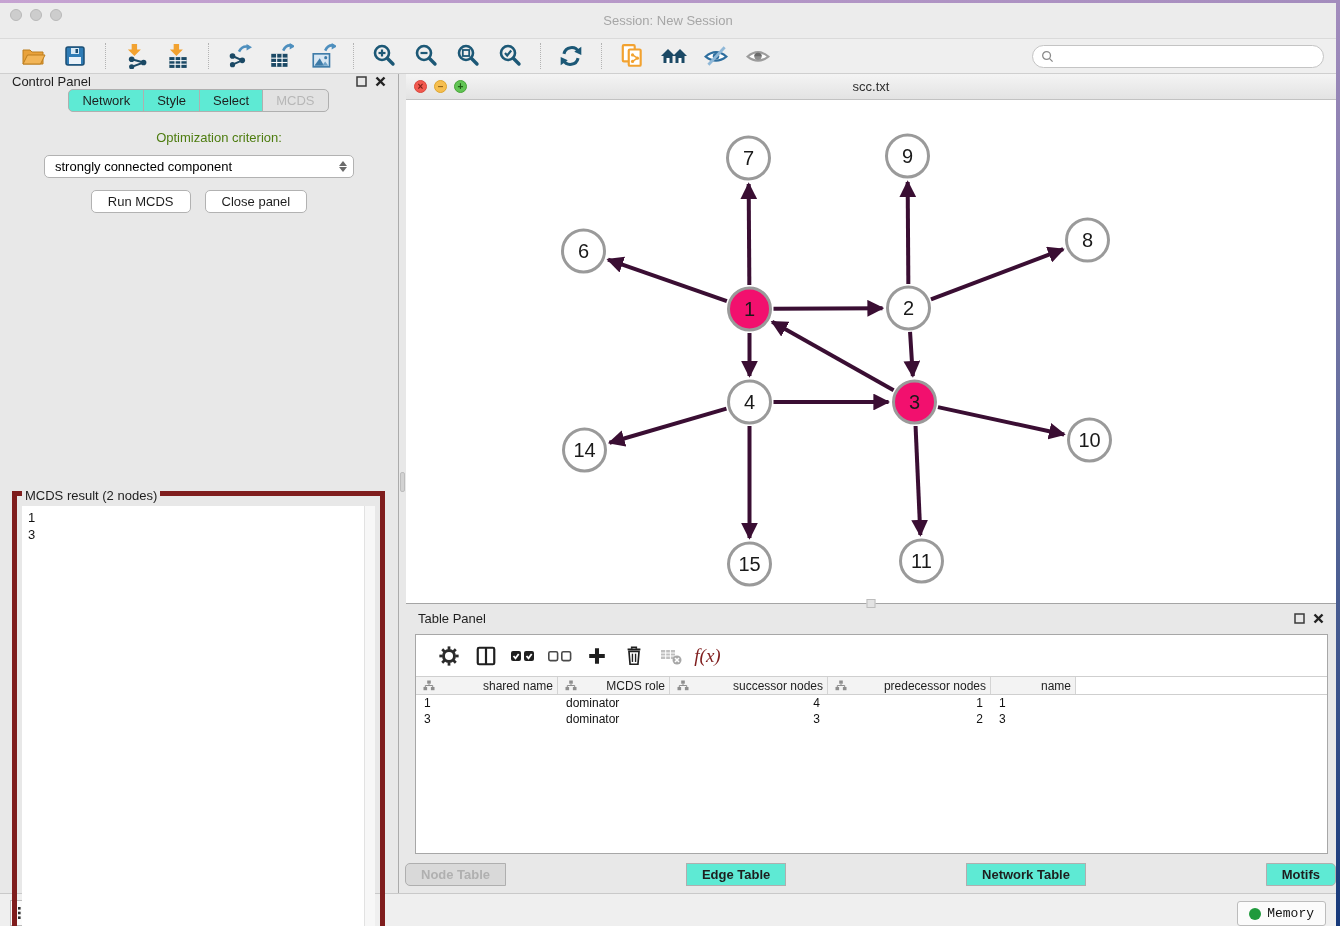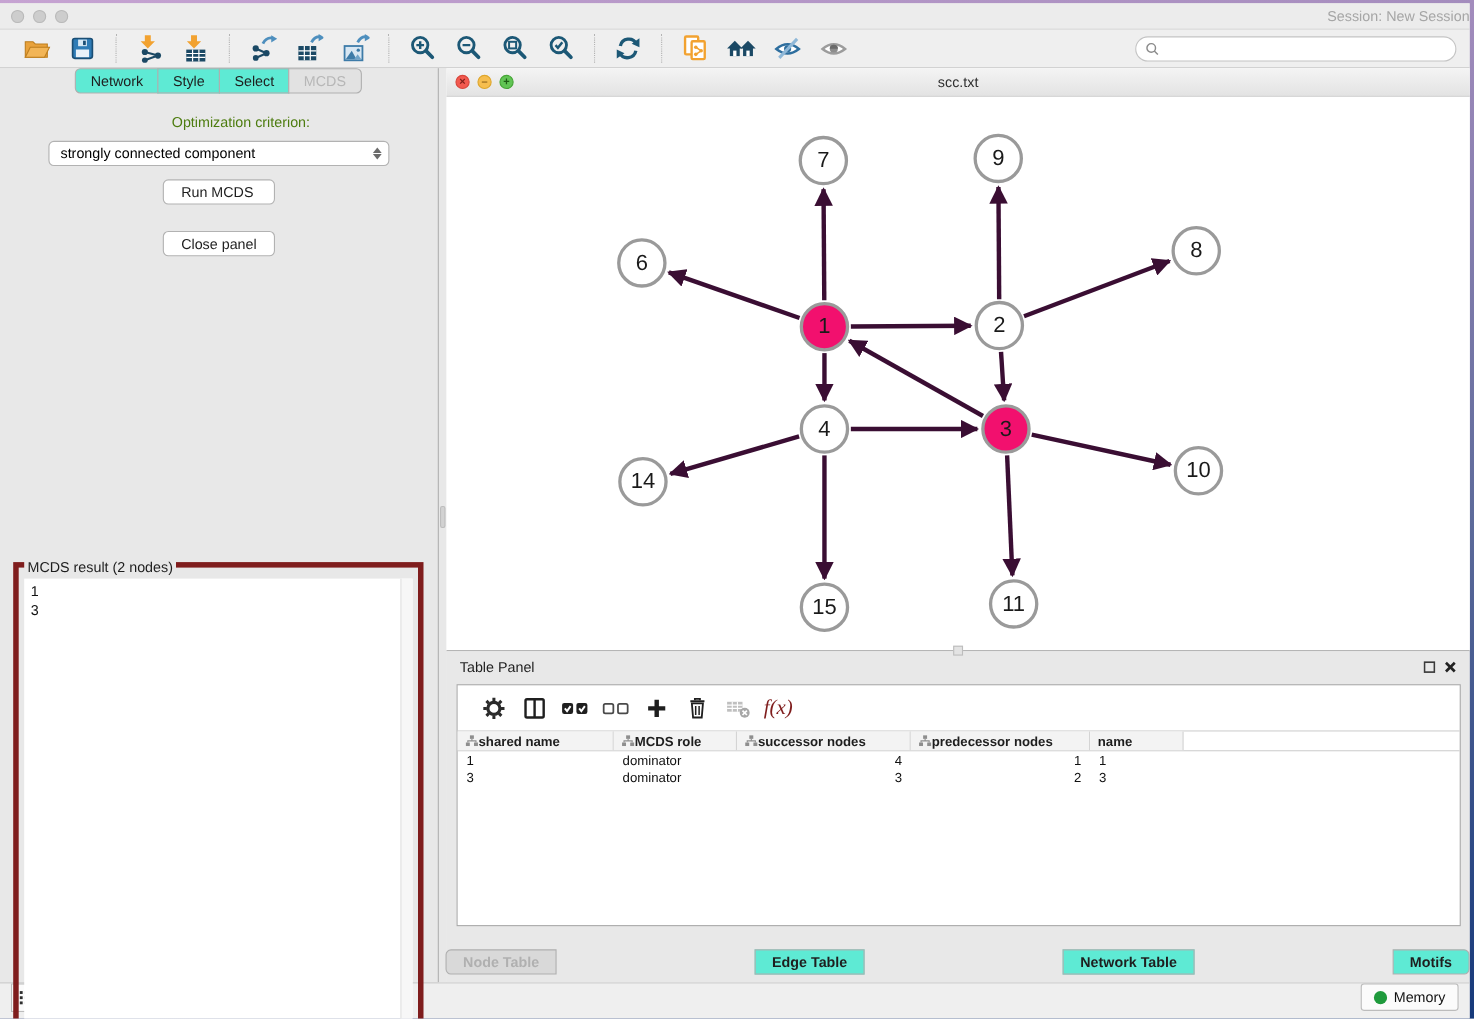--- a/index.html
+++ b/index.html
@@ -6,22 +6,22 @@
   html,body { margin:0; padding:0; }
   body {
     width:1340px; height:926px; position:relative; overflow:hidden;
     font-family:"Liberation Sans", sans-serif;
     background:linear-gradient(165deg,#c6a3d2 0%, #a98fc0 25%, #5c6a9a 65%, #16397a 100%);
   }
   .app-window { position:absolute; top:3px; left:0; right:4px; bottom:0;
     background:#ECECEC; display:flex; flex-direction:column; }
 
   
-  .titlebar { height:24px; background:#ECECEC; border-bottom:1px solid #DADADA;
-    position:relative; display:flex; align-items:center; justify-content:flex-end; flex:none; }
+  .titlebar { height:36px; background:#ECECEC; border-bottom:1px solid #DADADA;
+    position:relative; display:flex; align-items:center; justify-content:center; flex:none; }
   .traffic-gray { position:absolute; left:10px; top:6px; display:flex; gap:8px; }
   .tl-gray { width:12px; height:12px; border-radius:50%; background:#CDCDCD; border:1px solid #B9B9B9; }
   .win-title { font-size:13px; color:#A6A6A6; }
 
   
   .toolbar { height:35px; background:#EFEFEF; border-bottom:1px solid #CFCFCF;
     display:flex; align-items:center; padding:0 12px; flex:none; }
   .tb-icon { width:34px; height:28px; display:flex; align-items:center; justify-content:center;
     margin:0 4px; cursor:default; }
   .tb-sep { width:0; height:26px; border-left:1px dotted #B3B3B3; margin:0 9px; }
@@ -45,21 +45,21 @@
   .seg-tab:last-child { border-radius:0 5px 5px 0; }
   .seg-tab.sel { background:#E2E2E2; color:#B7B7B7; }
   .cp-body { flex:1; display:flex; flex-direction:column; align-items:center; padding-top:18px; }
   .opt-label { font-size:13px; color:#4d7c0f;margin-left:40px; }
   .dropdown { margin-top:10px; width:310px; height:23px; background:#FFFFFF; border:1px solid #B2B2B2;
     border-radius:5px; display:flex; align-items:center; padding:0 6px 0 10px; font-size:13px; }
   .dd-arrows { margin-left:auto; display:flex; flex-direction:column; gap:1px; }
   .dd-arrows i { display:block; width:0; height:0; border-left:4px solid transparent; border-right:4px solid transparent; }
   .dd-up { border-bottom:5px solid #6B6B6B; }
   .dd-down { border-top:5px solid #6B6B6B; }
-  .btn-row { margin-top:12px; display:flex; gap:24px;flex-direction:column; }
+  .btn-row { margin-top:12px; display:flex; gap:14px; }
   .mac-btn { background:#FFFFFF; border:1px solid #B2B2B2; border-radius:5px; height:23px;
     padding:0 16px; font-size:13px; color:#1E1E1E; display:flex; align-items:center; cursor:default; }
   .result-box { margin-top:278px; width:373px; height:446px; border:5px solid #7f1d1d;
     position:relative; align-self:flex-start; margin-left:12px;padding-left:32px; }
   .result-legend { position:absolute; top:-8px; left:5px; background:#E8E8E8; padding:0 3px;
     font-size:13px; color:#1E1E1E; }
   .result-inner { position:absolute; left:5px; right:5px; top:10px; bottom:5px; background:#FFFFFF;
     font-size:13px; color:#111; display:flex; }
   .result-lines { flex:1; padding:3px 6px; line-height:17px; white-space:pre-line; }
   .result-scroll { width:11px; background:#F7F7F7; border-left:1px solid #E2E2E2; }
@@ -92,31 +92,31 @@
   .table-panel { flex:1; background:#E8E8E8; display:flex; flex-direction:column; min-height:0; position:relative; }
   .tp-header { height:28px; flex:none; display:flex; align-items:center; padding:0 12px; font-size:13px; color:#1E1E1E; }
   .tp-box { margin:2px 8px 0 9px; background:#FFFFFF; border:1px solid #A7A7A7; height:220px;
     flex:none; display:flex; flex-direction:column; }
   .tp-toolbar { height:41px; flex:none; display:flex; align-items:center; padding:0 14px; gap:0; }
   .tp-tool { width:37px; height:30px; display:flex; align-items:center; justify-content:center; cursor:default; }
   .fx-label { font-family:"Liberation Serif", serif; font-style:italic; font-size:19px; color:#7f1d1d; }
   .tbl-header { display:flex; flex:none; height:19px; border-top:1px solid #CFCFCF; border-bottom:1px solid #CFCFCF; }
   .th-cell { background:#F3F3F3; border-right:1px solid #D4D4D4; display:flex; align-items:center;
     padding:0 4px 0 7px; font-size:12px; color:#1E1E1E; }
-  .th-cell .lbl { flex:1; text-align:left;font-weight:bold; }
+  .th-cell .lbl { flex:1; text-align:right; }
   .tbl-row { display:flex; flex:none; height:16px; font-size:12px; color:#111; align-items:center; }
   .td { padding:0 8px; overflow:hidden; white-space:nowrap; }
   .ta-r { text-align:right; }
   .tp-tabs-row { margin-top:auto; flex:none; display:flex; justify-content:space-between; padding:8px 0 7px; }
   .tp-tabs-row .seg-tab { font-weight:600; padding:3px 15px; }
   .tp-tabs-row .seg-tab.sel { background:#D9D9D9; color:#B0B0B0; }
 
   
   .statusbar { height:33px; flex:none; background:#EFEFEF; border-top:1px solid #C9C9C9;
-    display:flex; align-items:flex-start; padding:0 10px; }
+    display:flex; align-items:flex-end; padding:0 10px;font-family:Liberation Mono, monospace; }
   .list-btn { width:31px; height:26px; background:#FBFBFB; border:1px solid #BCBCBC;
     display:flex; align-items:center; justify-content:center; cursor:default; }
   .memory-btn { margin-left:auto; height:25px; background:#FBFBFB; border:1px solid #BCBCBC;
     border-radius:3px; display:flex; align-items:center; gap:6px; padding:0 11px; font-size:13px; color:#111; }
   .mem-dot { width:12px; height:12px; border-radius:50%; background:#1F9A3C; }
 </style>
 </head>
 <body>
 
 <div class="app-window">
@@ -279,20 +279,32 @@
           <circle cx="6" cy="6" r="4.2" stroke="#8A8A8A" stroke-width="1.4" fill="none"></circle>
           <line x1="9" y1="9" x2="12.5" y2="12.5" stroke="#8A8A8A" stroke-width="1.4"></line>
         </svg>
       <input type="text" placeholder="" style="">
     </div>
   </div>
 
   <div class="main">
 
     <div class="control-panel">
+      <div class="cp-header">
+        <span>Control Panel</span>
+        <span class="panel-header-btns">
+          <svg width="11" height="11" viewBox="0 0 11 11">
+              <rect x="1" y="1" width="9" height="9" fill="none" stroke="#3A3A3A" stroke-width="1.5"></rect>
+            </svg>
+          <svg width="11" height="11" viewBox="0 0 11 11">
+              <line x1="1.5" y1="1.5" x2="9.5" y2="9.5" stroke="#222" stroke-width="2.4"></line>
+              <line x1="9.5" y1="1.5" x2="1.5" y2="9.5" stroke="#222" stroke-width="2.4"></line>
+            </svg>
+        </span>
+      </div>
       <div class="seg">
         <span class="seg-tab">Network</span>
         <span class="seg-tab">Style</span>
         <span class="seg-tab">Select</span>
         <span class="seg-tab sel">MCDS</span>
       </div>
       <div class="cp-body">
         <span class="opt-label">Optimization criterion:</span>
         <div class="dropdown">
           <span>strongly connected component</span>

